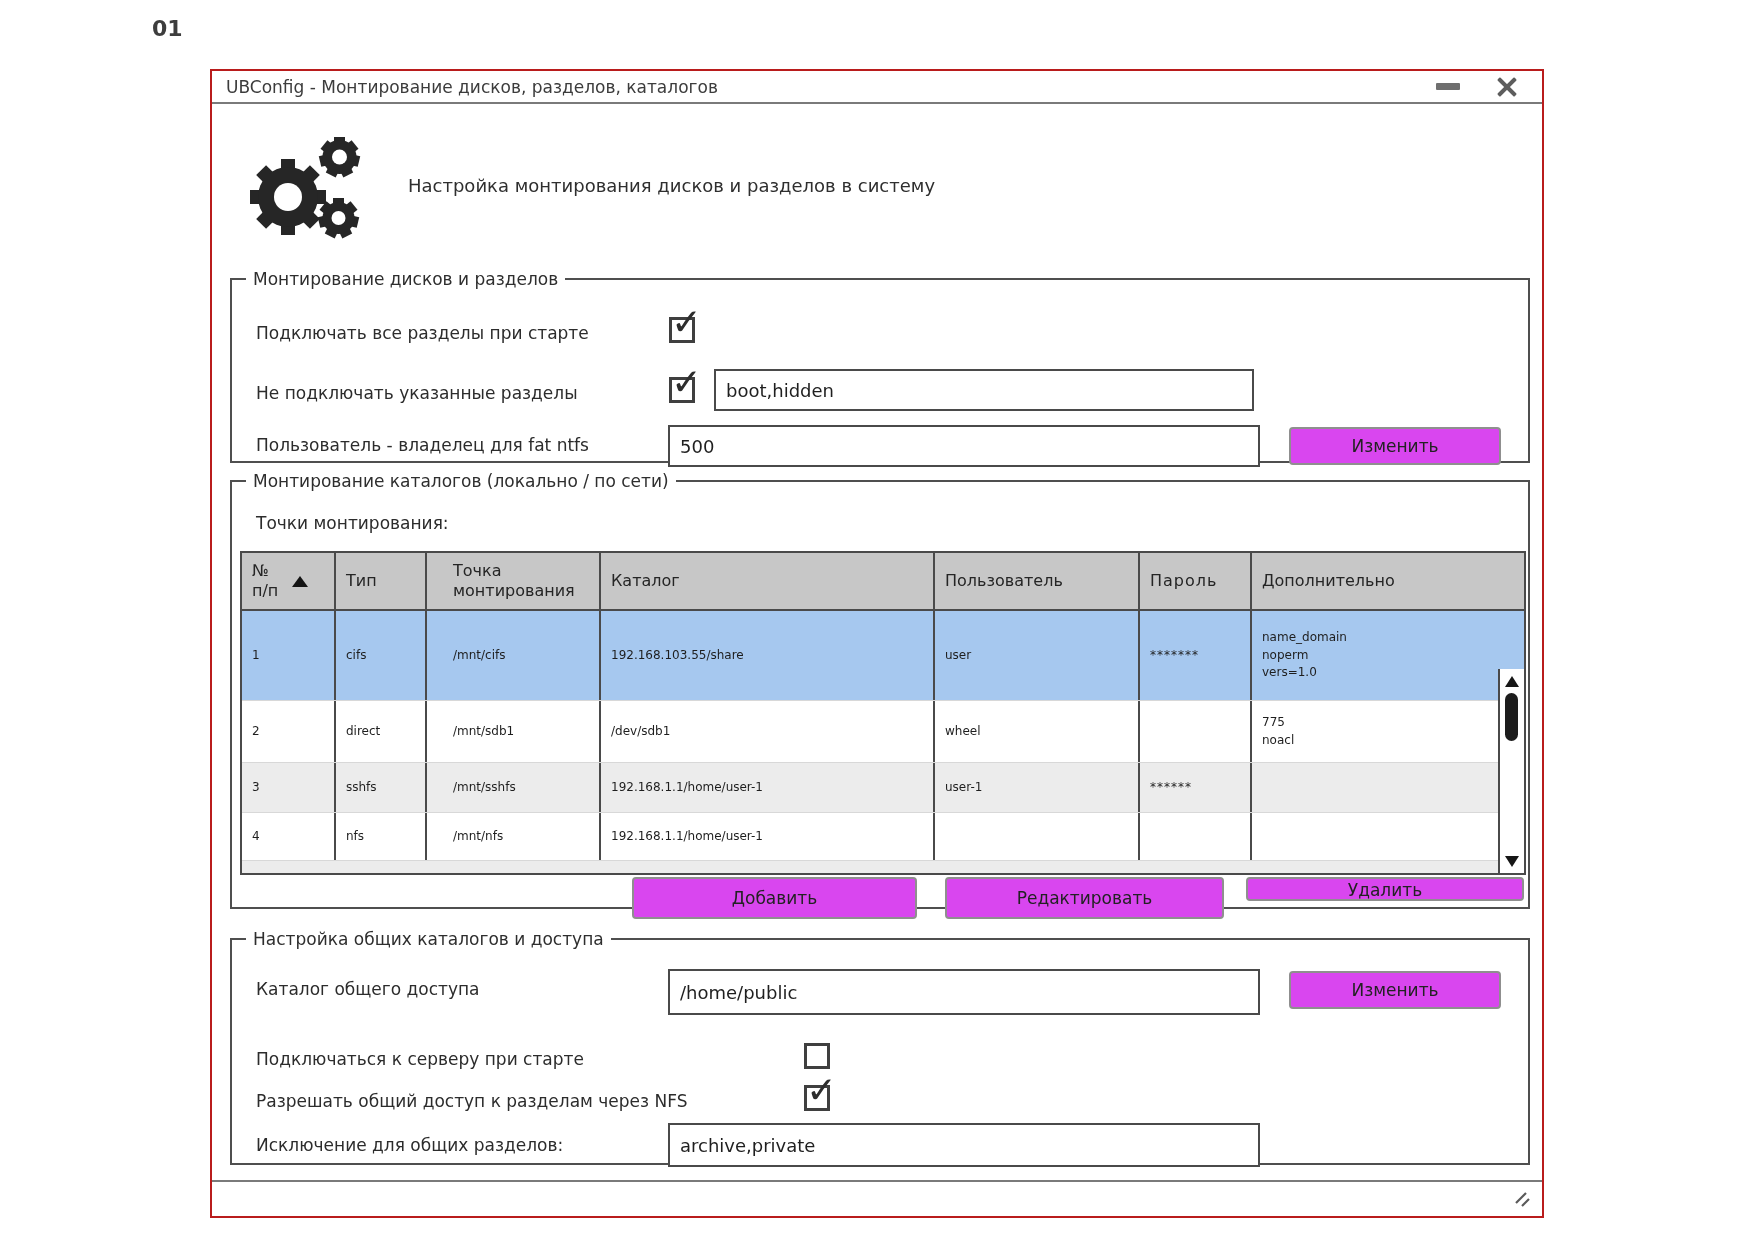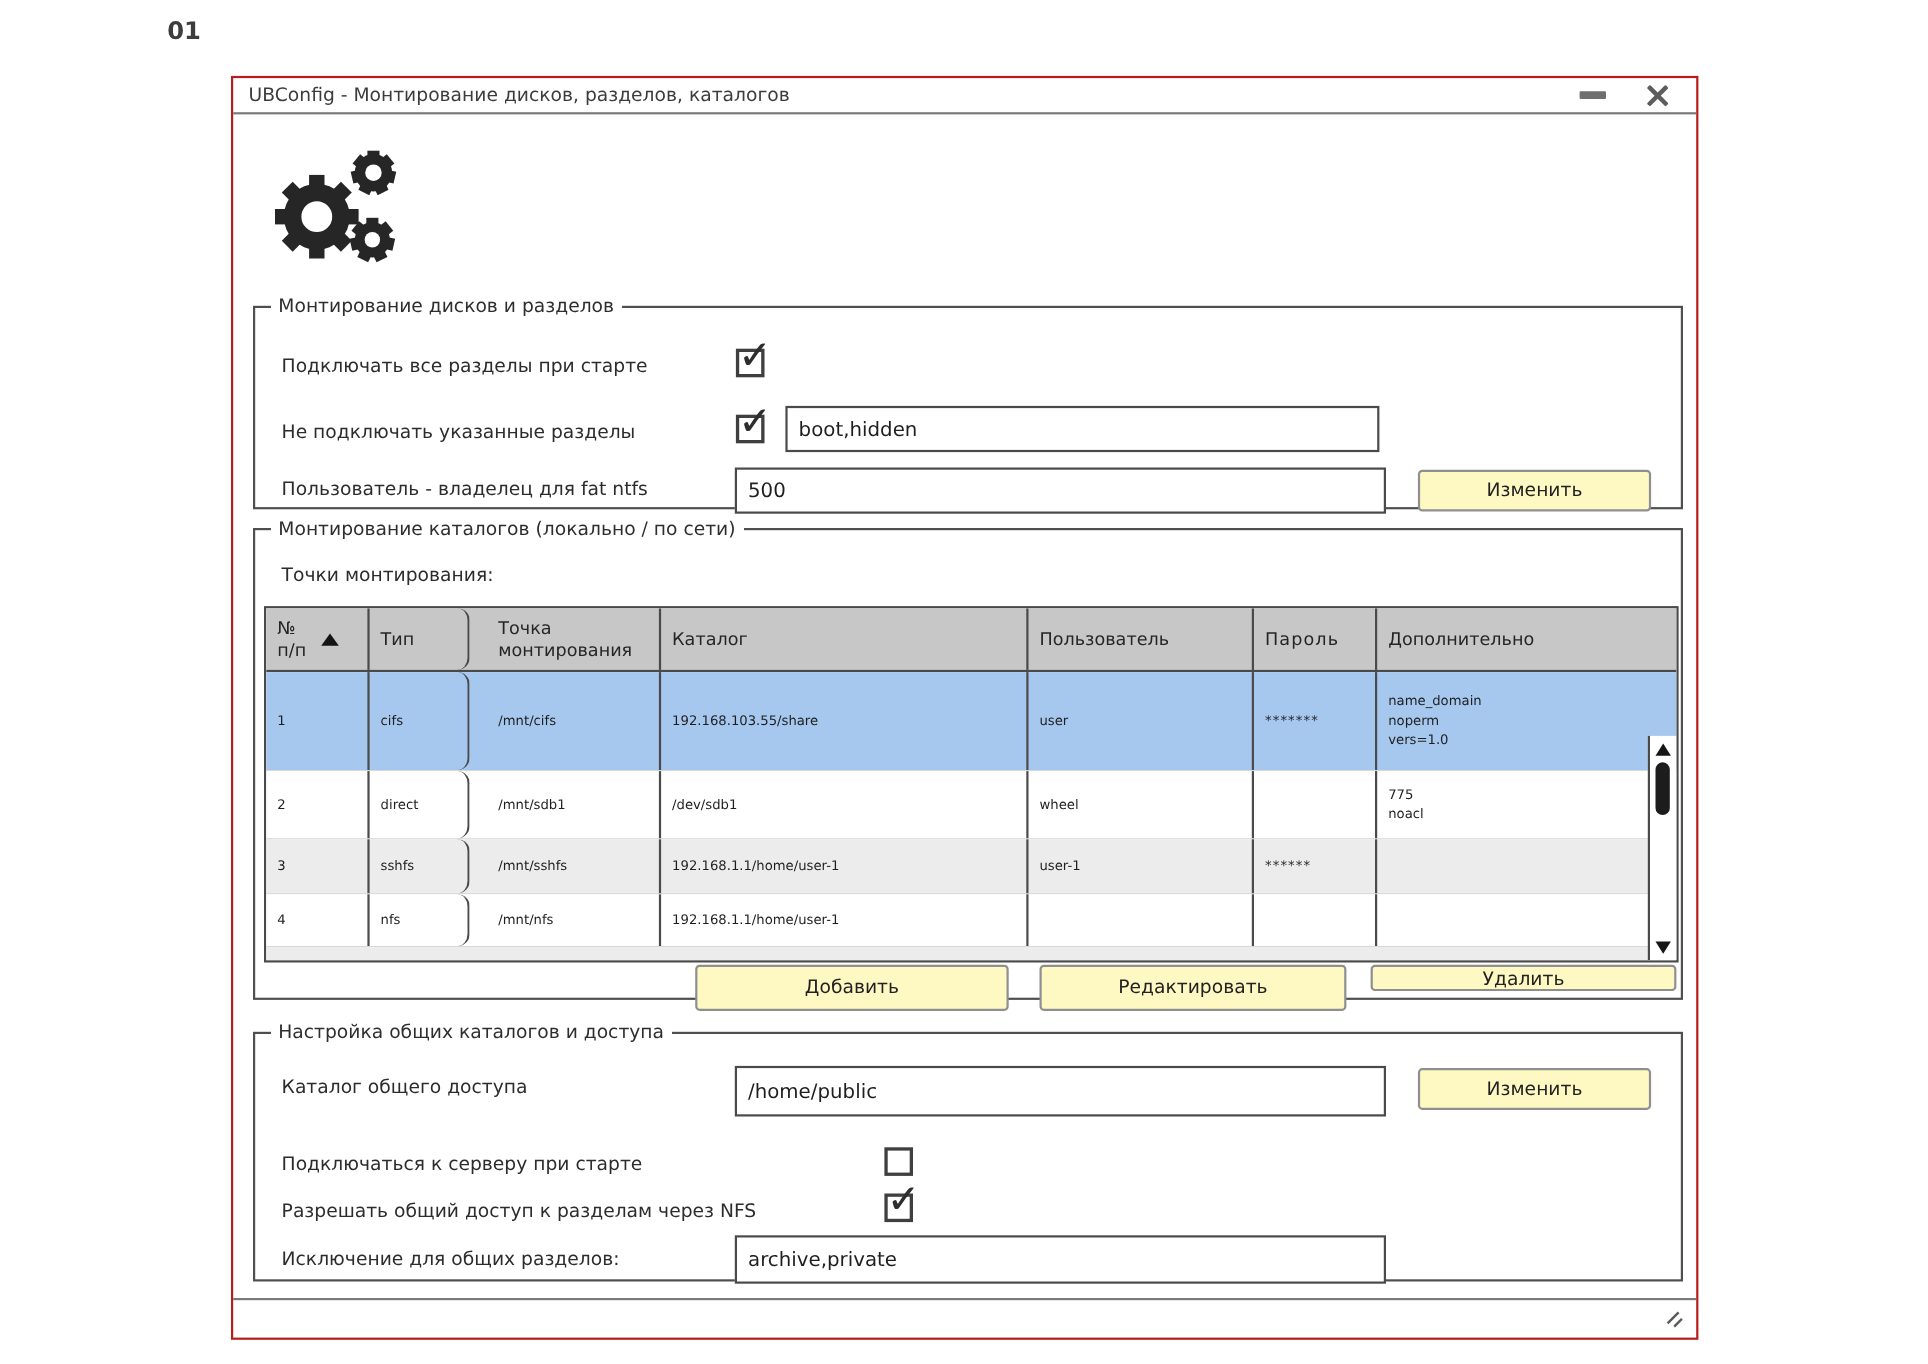--- a/index.html
+++ b/index.html
@@ -49,21 +49,21 @@
   .checkbox.checked::after{
     content:"✓";position:absolute;left:-1px;top:-16px;font-size:37px;font-weight:bold;color:#2d2d2d;line-height:1;
   }
 
   
   .tfield{
     position:absolute;border:2px solid #4a4a4a;background:#fff;font-family:inherit;
     font-size:18px;color:#1f1f1f;padding:0 10px;box-sizing:border-box;outline:none;
   }
   .btn{
-    position:absolute;background:#fef9c3;border:2px solid #8f8f8f;border-radius:4px;
+    position:absolute;background:#d946ef;border:2px solid #8f8f8f;border-radius:4px;
     font-family:inherit;font-size:17px;color:#222;box-sizing:border-box;cursor:pointer;
   }
 
   
   .mount-table{
     position:absolute;left:8px;top:60px;width:1286px;height:324px;
     border:2px solid #4a4a4a;box-sizing:border-box;background:#fff;overflow:hidden;
   }
   .thead{
     display:flex;height:58px;background:#c7c7c7;border-bottom:2px solid #4a4a4a;box-sizing:border-box;
@@ -81,21 +81,21 @@
   .tr{display:flex;border-bottom:1px solid #d8d8d8;box-sizing:border-box;background:#fff;}
   .tr.striped{background:#ececec;}
   .tr.selected{background:#a6c8ef;}
   .tr.r0{height:90px;}.tr.r1{height:62px;}.tr.r2{height:50px;}.tr.r3{height:48px;}
   .tr-fill{flex:1;background:#ececec;border-bottom:none;}
   .td{
     display:flex;align-items:center;font-size:12px;color:#1e1e1e;
     padding-left:10px;box-sizing:border-box;border-right:2px solid #4a4a4a;white-space:pre-line;line-height:1.45;
   }
   .td:last-child{border-right:none;flex:1;}
-  .c0{width:94px;}.c1{width:91px;border-radius:11px;}.c2{width:158px;margin-left:16px;}.c3{width:334px;}.c4{width:205px;}.c5{width:112px;letter-spacing:1px;}
+  .c0{width:94px;}.c1{width:91px;}.c2{width:158px;margin-left:16px;}.c3{width:334px;}.c4{width:205px;}.c5{width:112px;letter-spacing:1px;}
 
   
   .vscroll{
     position:absolute;top:58px;right:0;bottom:0;width:26px;background:#fff;
     border-left:2px solid #4a4a4a;box-sizing:border-box;
   }
   .scroll-up,.scroll-down{position:absolute;left:0;width:100%;height:20px;display:flex;justify-content:center;align-items:center;}
   .scroll-up{top:2px;}
   .scroll-down{bottom:2px;}
   .scroll-up .glyph{width:0;height:0;border-left:7px solid transparent;border-right:7px solid transparent;border-bottom:11px solid #161616;}
@@ -159,20 +159,21 @@
         <rect x="85" y="63" width="11" height="12" transform="rotate(103 90.5 83)"></rect>
         <rect x="85" y="63" width="11" height="12" transform="rotate(154 90.5 83)"></rect>
         <rect x="85" y="63" width="11" height="12" transform="rotate(206 90.5 83)"></rect>
         <rect x="85" y="63" width="11" height="12" transform="rotate(257 90.5 83)"></rect>
         <rect x="85" y="63" width="11" height="12" transform="rotate(309 90.5 83)"></rect>
         <circle cx="90.5" cy="83" r="16"></circle>
         <circle cx="90.5" cy="83" r="7" fill="#ffffff"></circle>
       </g>
     </g>
   </svg>
+  <div class="subtitle">Настройка монтирования дисков и разделов в систему</div>
 
   <fieldset class="fs-disks">
     <legend>Монтирование дисков и разделов</legend>
     <div class="flabel" style="left:24px;top:34px;">Подключать все разделы при старте</div>
     <div class="checkbox checked" style="left:437px;top:28px;"></div>
 
     <div class="flabel" style="left:24px;top:94px;">Не подключать указанные разделы</div>
     <div class="checkbox checked" style="left:437px;top:88px;"></div>
     <input class="tfield" style="left: 482px; top: 80px; width: 540px; height: 42px;" value="boot,hidden">
 

